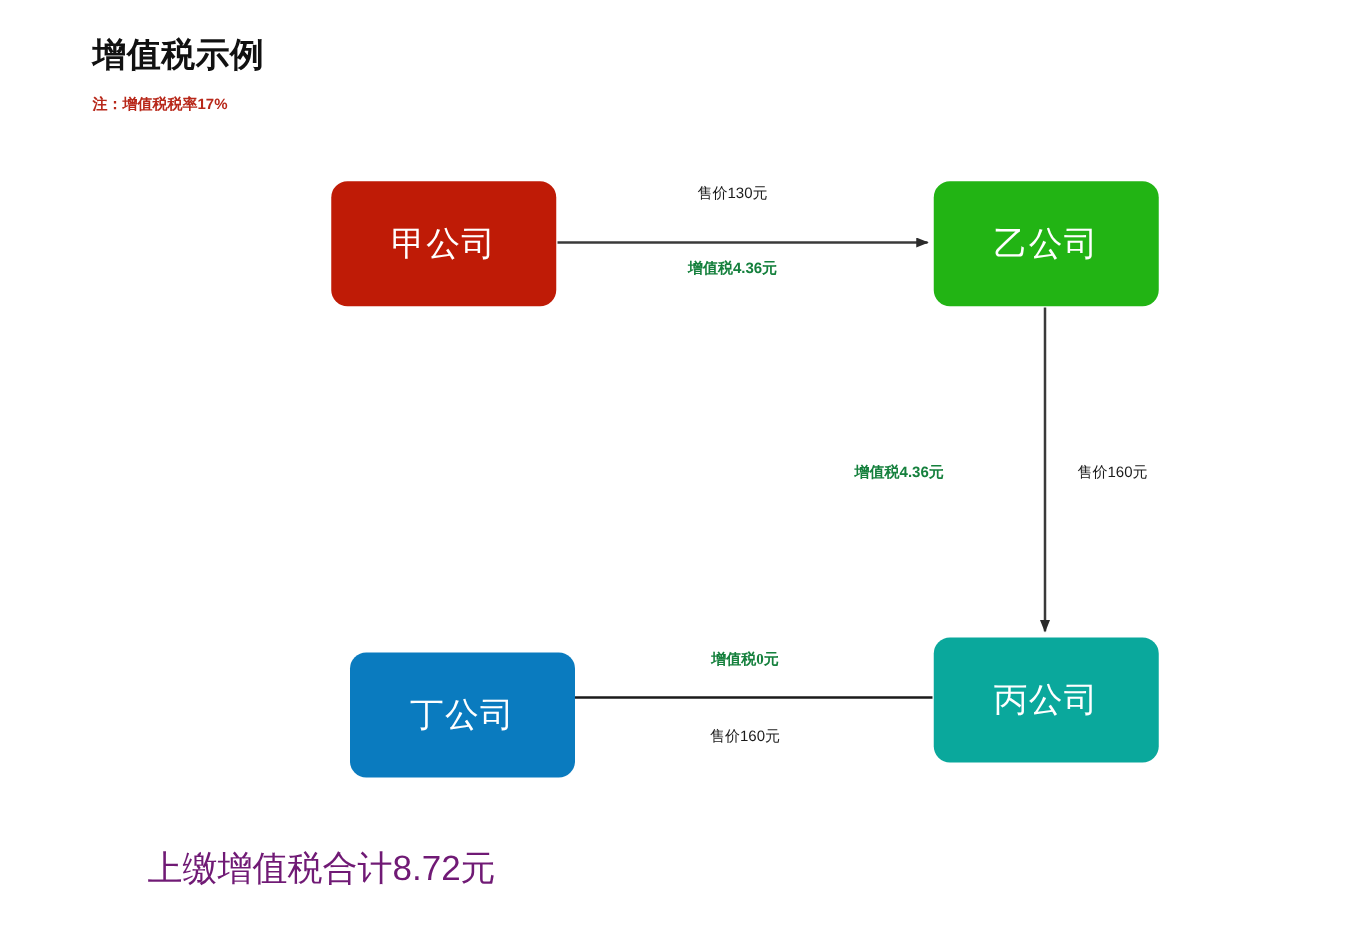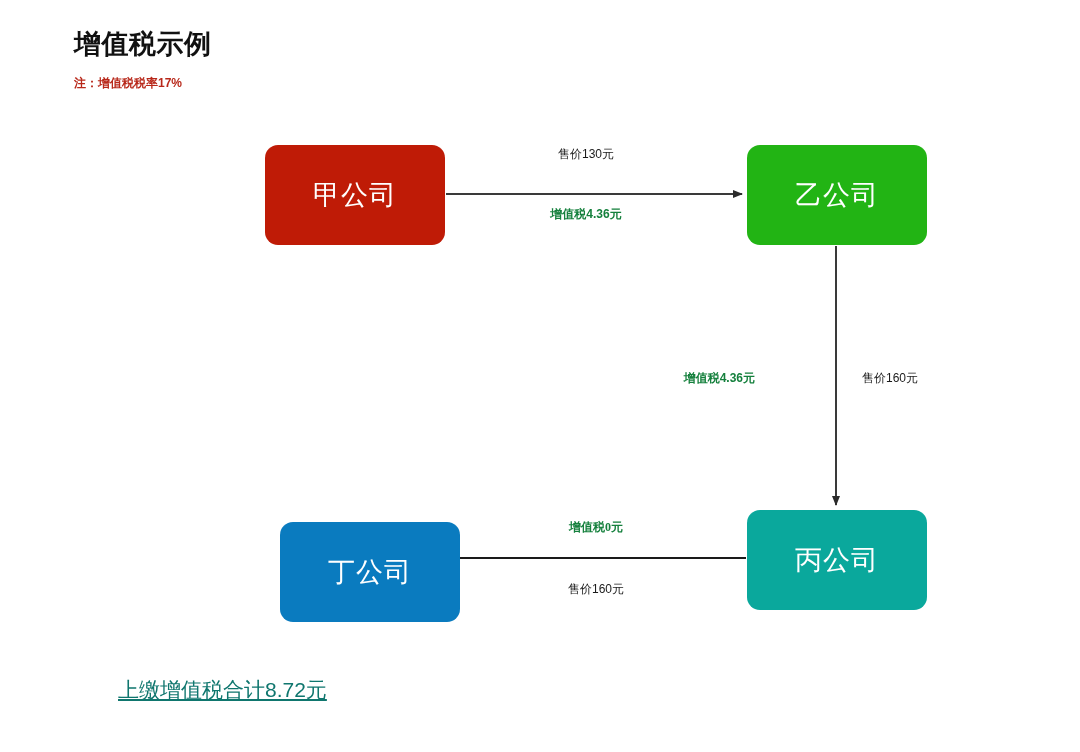--- a/index.html
+++ b/index.html
@@ -94,24 +94,23 @@
   #label-tax-2   { left: 755px; top: 378px; }
   #label-price-2 { left: 862px; top: 378px; }
   #label-tax-3   { left: 596px; top: 519px; font-family: Liberation Serif, serif; }
   #label-price-3 { left: 596px; top: 581px; }
 
   
   #total-text {
     position: absolute;
     left: 118px;
     top: 676px;
-    font-size: 21px;
-    color: #0f766e;
+    font-size: 28px;
+    color: #701a75;
     white-space: nowrap;
-    text-decoration: underline;
   }
 </style>
 </head>
 <body>
 
 <div id="canvas">
 
   <div id="page-title">增值税示例</div>
   <div id="page-note">注：增值税税率17%</div>
 

